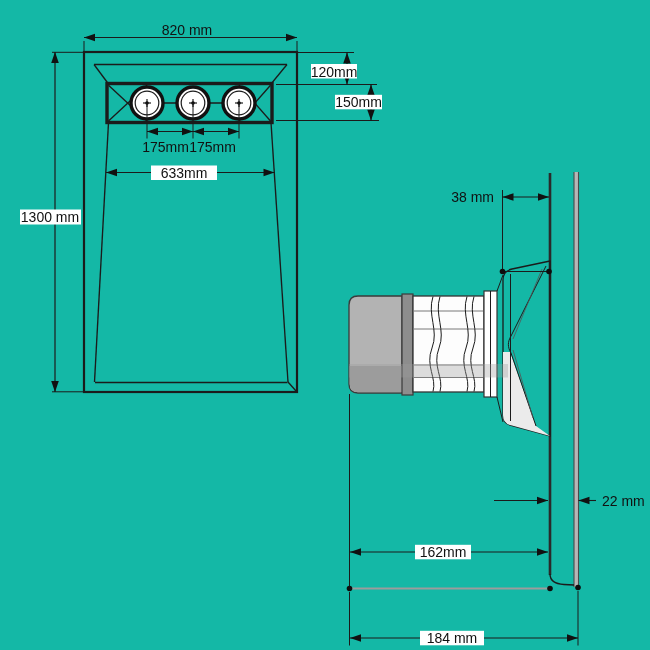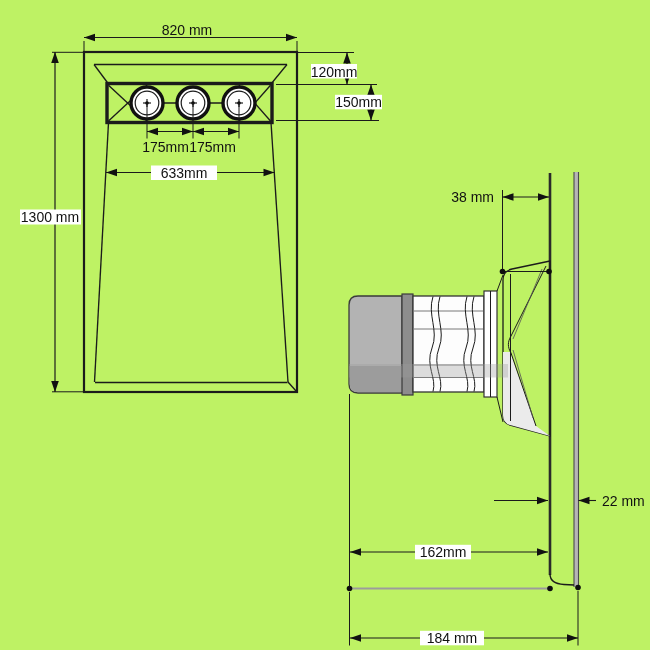--- a/index.html
+++ b/index.html
@@ -1,16 +1,16 @@
 <!DOCTYPE html>
 <html><head>
 <meta charset="utf-8">
 <style>
   html,body{margin:0;padding:0;background:#ffffff;}
-  .sheet{position:relative;width:650px;height:650px;background:#bef264;overflow:hidden;
+  .sheet{position:relative;width:650px;height:650px;background:#14b8a6;overflow:hidden;
          font-family:"Liberation Sans", sans-serif;}
   svg{display:block;}
   text{font-family:"Liberation Sans", sans-serif;font-size:14px;fill:#111;}
   .ln{stroke:#1b1b1b;fill:none;}
   .thin{stroke-width:1;}
   .med{stroke-width:1.35;}
   .arr{fill:#111;stroke:none;}
   .dot{fill:#0d0d0d;stroke:none;}
   .whitebg{fill:#ffffff;stroke:none;}
 </style>

